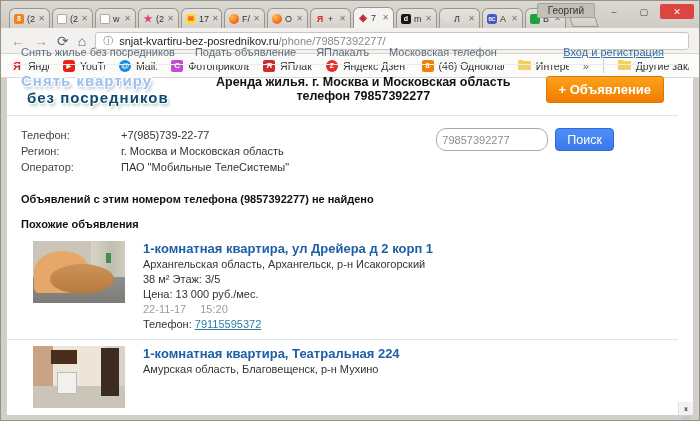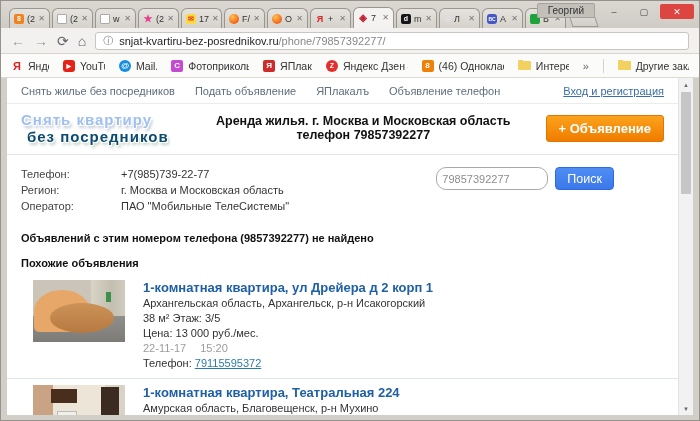--- a/index.html
+++ b/index.html
@@ -66,21 +66,21 @@
   .bi-mail{ background:#168de2; color:#fff; border-radius:50%; font-size:8px; }
   .bi-ucoz{ background:#c44ad0; color:#fff; }
   .bi-yap{ background:#cf2b2b; color:#fff; }
   .bi-zen{ background:#e52e2e; color:#fff; border-radius:50%; font-size:7px; }
   .bi-ok{ background:#ee8208; color:#fff; }
   .folder{ position:relative; width:13px; height:9px; background:#f3d160; border-radius:1px; flex:0 0 13px; }
   .folder::before{ content:""; position:absolute; top:-2px; left:0; width:5px; height:2px; background:#f3d160; border-radius:1px 1px 0 0; }
   .bm-chevron{ color:#666; font-size:11px; margin-left:auto; }
   .bm-sep{ width:1px; height:14px; background:#d5d2cd; }
   
-  .page-wrap{ position:relative; margin:0 6px; height:337px; background:#fff; display:flex; }
+  .page-wrap{ position:relative; margin:0 6px; height:337px; background:#fff; display:flex;align-items:flex-end; }
   .page{ flex:1; overflow:hidden; position:relative; font-size:11px; color:#333; }
   .scrollbar{ width:15px; background:#f2f2f2; border-left:1px solid #e2e2e2; position:relative; }
   .sb-btn{ height:13px; display:flex; align-items:center; justify-content:center; font-size:6px; color:#6a6a6a; }
   .sb-down{ position:absolute; bottom:0; left:0; right:0; }
   .sb-thumb{ position:absolute; top:14px; left:2px; right:2px; height:102px; background:#c6c6c6; border-radius:1px; }
   
   .sitenav{ display:flex; gap:20px; padding:7px 14px 6px; border-bottom:1px solid #ececec; color:#5e6e7d; }
   .sitenav a{ color:#5e6e7d; text-decoration:none; }
   .auth{ margin-left:auto; }
   .auth a{ color:#3a6ea5; text-decoration:underline; }
@@ -258,21 +258,21 @@
     </span>
   </div>
 
   <div class="page-wrap">
     <div class="page">
 
       <div class="sitenav">
         <a href="#">Снять жилье без посредников</a>
         <a href="#">Подать объявление</a>
         <a href="#">ЯПлакалъ</a>
-        <a href="#">Объявление телефон</a>
+        <a href="#">Московская телефон</a>
         <span class="auth"><a href="#">Вход и регистрация</a></span>
       </div>
 
       <div class="siteheader">
         <div class="logo">
           <div class="logo-l1">Снять  квартиру</div>
           <div class="logo-l2">без посредников</div>
         </div>
         <div class="page-title">Аренда жилья. г. Москва и Московская область телефон 79857392277</div>
         <button class="add-btn">+ Объявление</button>

